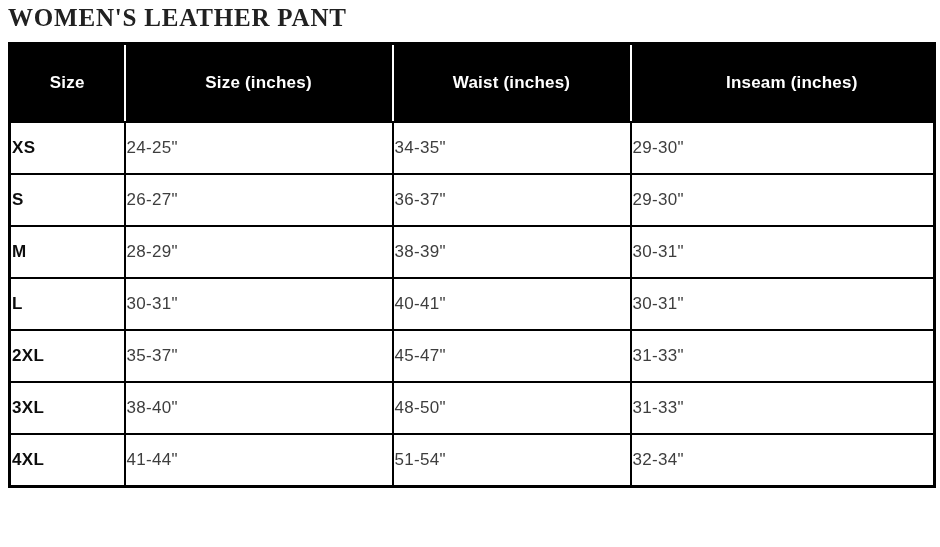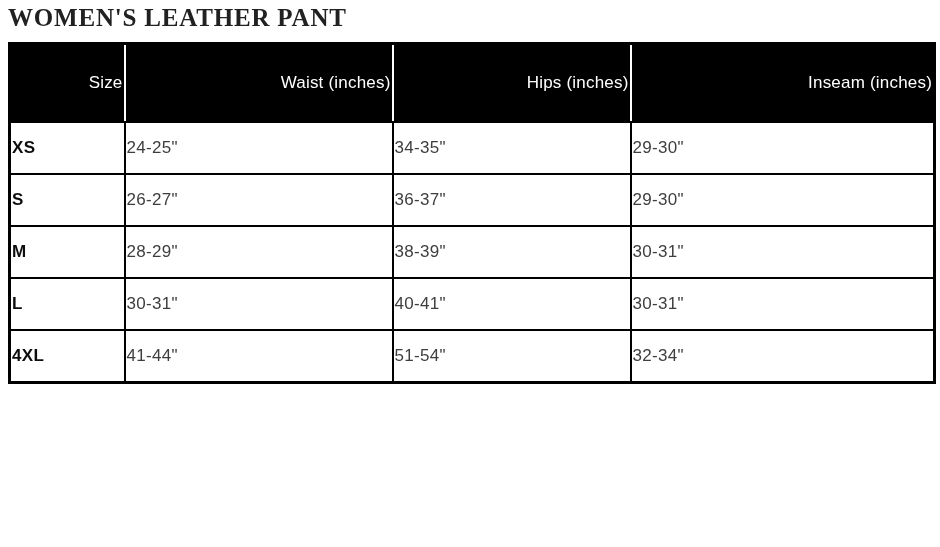--- a/index.html
+++ b/index.html
@@ -35,23 +35,23 @@
     background: #ffffff;
   }
   col.c-size   { width: 115px; }
   col.c-waist  { width: 268px; }
   col.c-hips   { width: 238px; }
   col.c-inseam { width: 304px; }
   thead th {
     background: #000000;
     color: #ffffff;
     font-size: 17px;
-    font-weight: 400;
+    font-weight: 700;
     height: 74px;
-    text-align: right;
+    text-align: center;
     vertical-align: middle;
     border-right: 2px solid #ffffff;
     border-bottom: 2px solid #000000;
     letter-spacing: 0.2px;
   }
   thead th:last-child {
     border-right: none;
     padding-left: 20px;
   }
   tbody td {
@@ -79,22 +79,22 @@
   <table class="size-chart">
     <colgroup>
       <col class="c-size">
       <col class="c-waist">
       <col class="c-hips">
       <col class="c-inseam">
     </colgroup>
     <thead>
       <tr>
         <th>Size</th>
+        <th>Size (inches)</th>
         <th>Waist (inches)</th>
-        <th>Hips (inches)</th>
         <th>Inseam (inches)</th>
       </tr>
     </thead>
     <tbody>
       <tr>
         <td class="size-cell">XS</td>
         <td>24-25"</td>
         <td>34-35"</td>
         <td>29-30"</td>
       </tr>
@@ -110,20 +110,32 @@
         <td>38-39"</td>
         <td>30-31"</td>
       </tr>
       <tr>
         <td class="size-cell">L</td>
         <td>30-31"</td>
         <td>40-41"</td>
         <td>30-31"</td>
       </tr>
       <tr>
+        <td class="size-cell">2XL</td>
+        <td>35-37"</td>
+        <td>45-47"</td>
+        <td>31-33"</td>
+      </tr>
+      <tr>
+        <td class="size-cell">3XL</td>
+        <td>38-40"</td>
+        <td>48-50"</td>
+        <td>31-33"</td>
+      </tr>
+      <tr>
         <td class="size-cell">4XL</td>
         <td>41-44"</td>
         <td>51-54"</td>
         <td>32-34"</td>
       </tr>
     </tbody>
   </table>
 
 </div>
 

